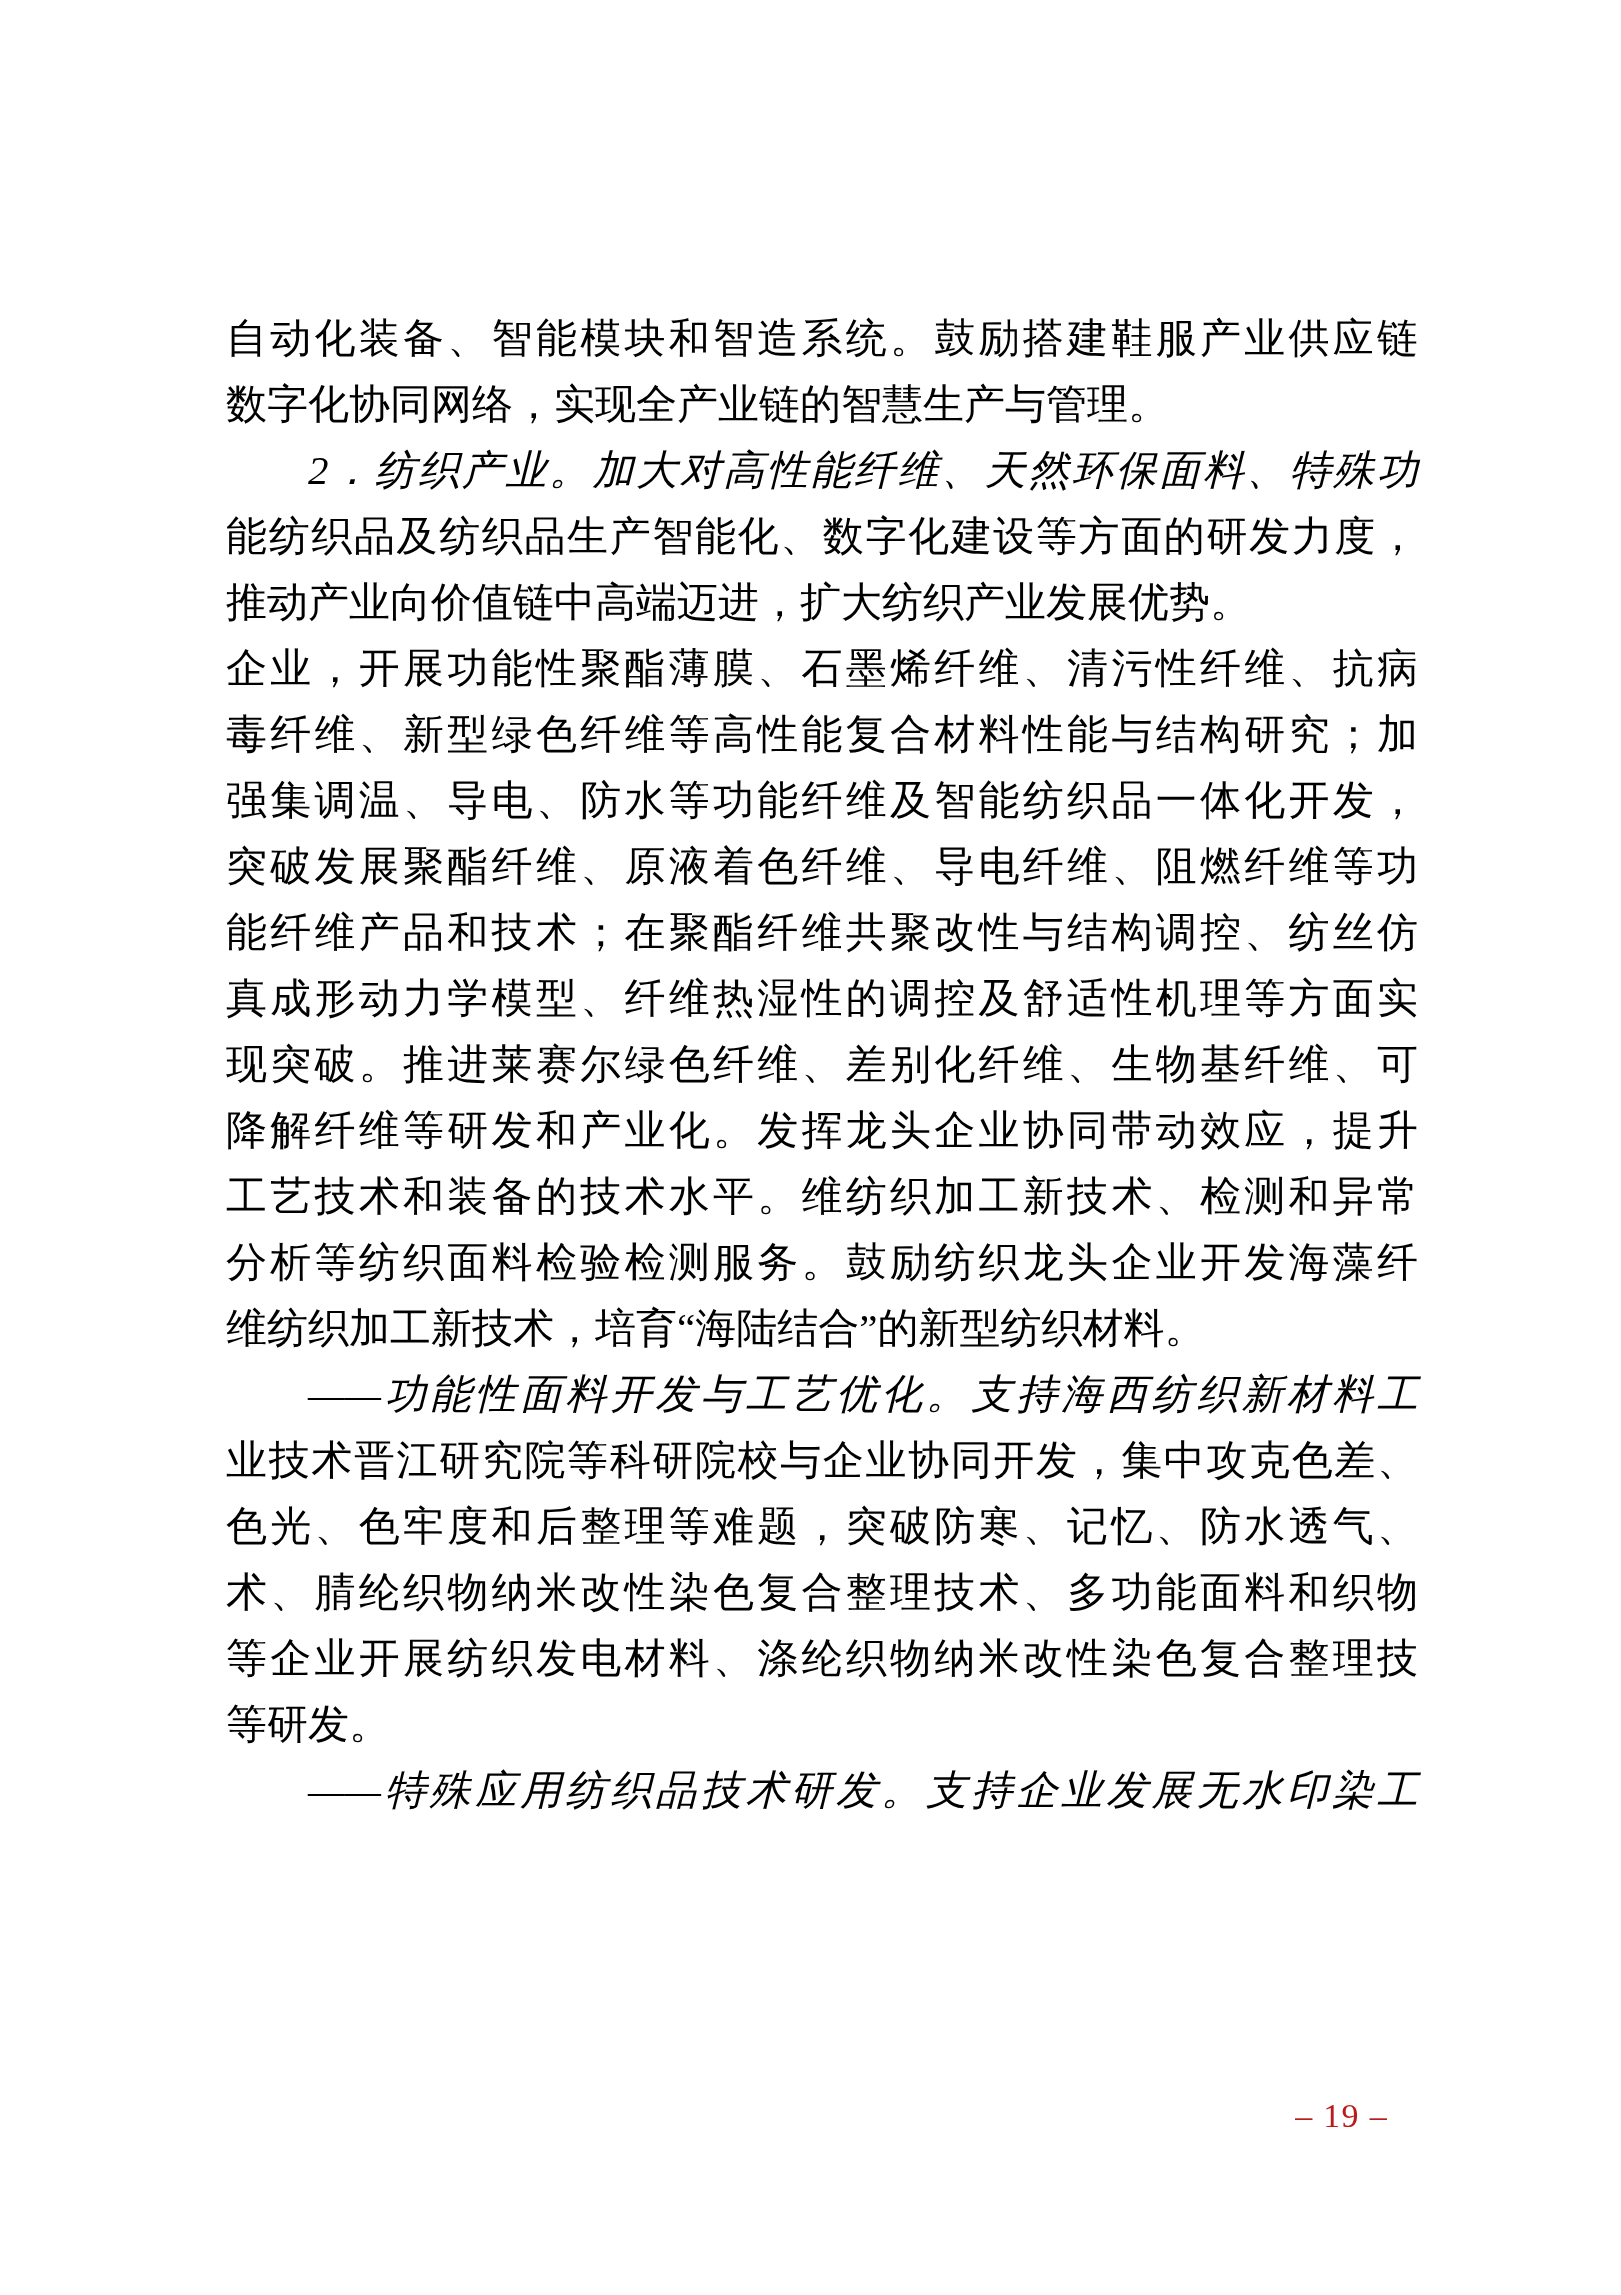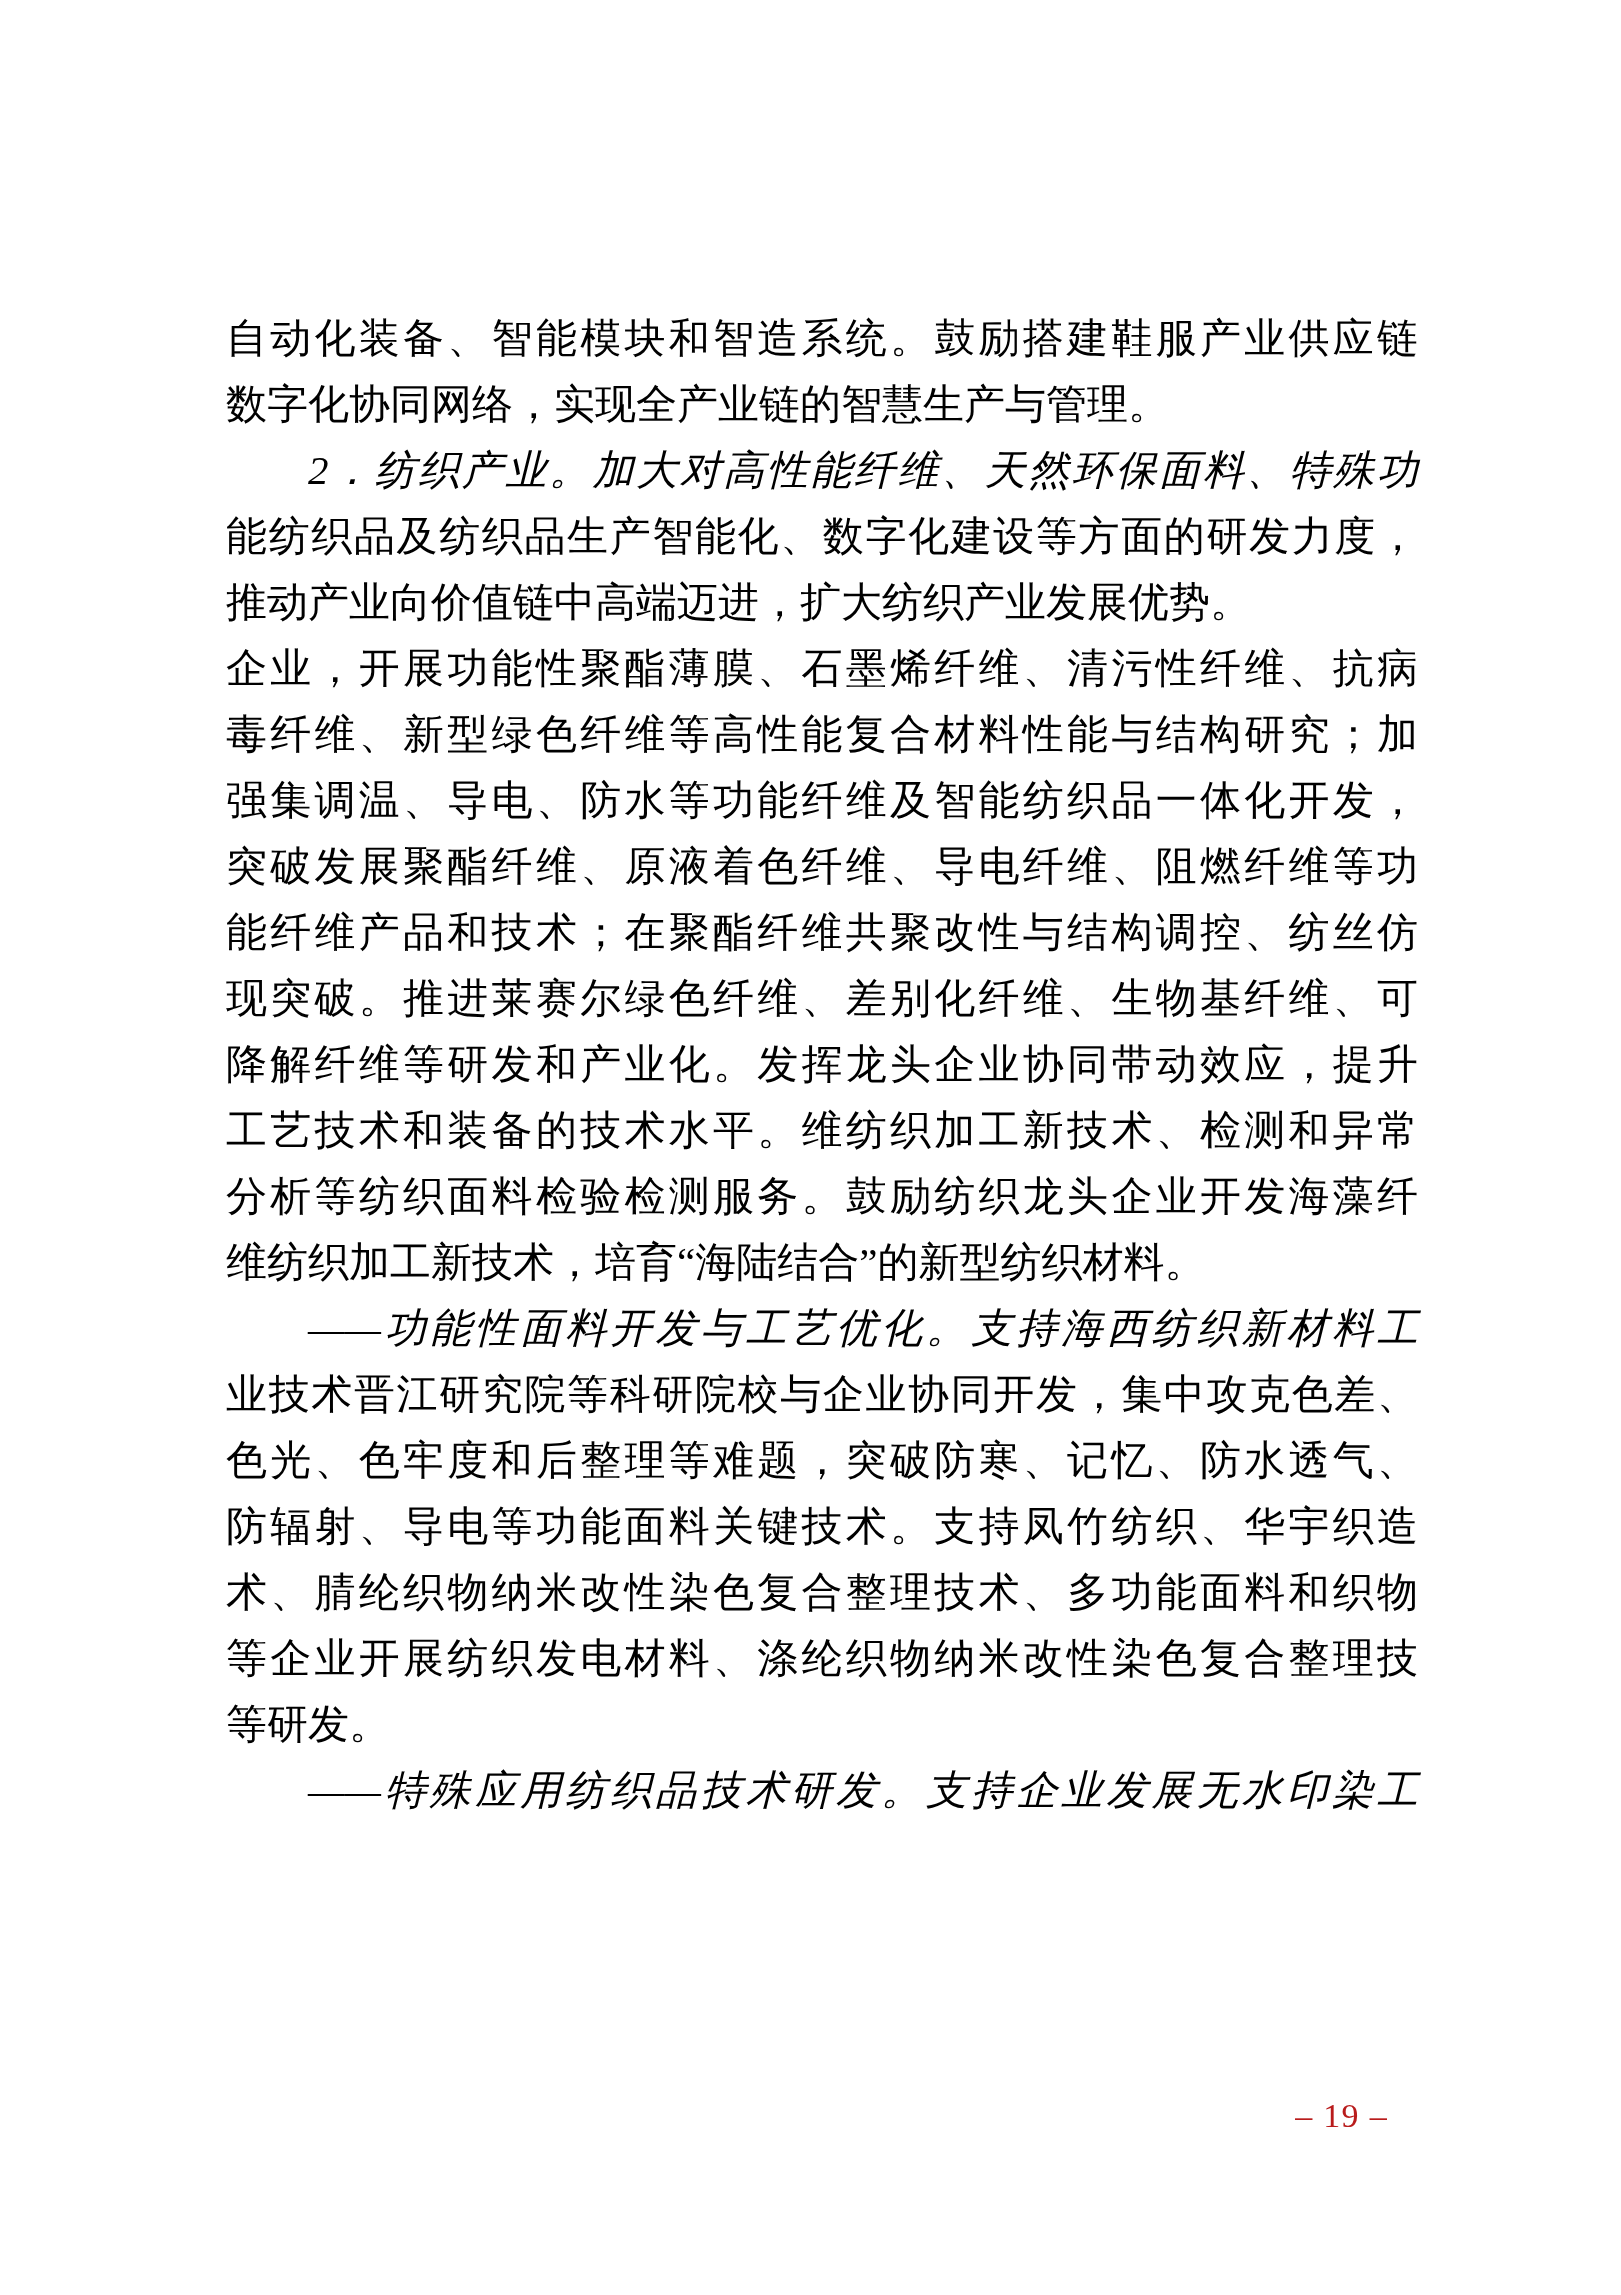--- a/index.html
+++ b/index.html
@@ -58,29 +58,29 @@
       <div class="line j">自动化装备、智能模块和智造系统。鼓励搭建鞋服产业供应链</div>
       <div class="line">数字化协同网络，实现全产业链的智慧生产与管理。</div>
       <div class="line j ind">2．纺织产业。加大对高性能纤维、天然环保面料、特殊功</div>
       <div class="line j">能纺织品及纺织品生产智能化、数字化建设等方面的研发力度，</div>
       <div class="line">推动产业向价值链中高端迈进，扩大纺织产业发展优势。</div>
       <div class="line j">企业，开展功能性聚酯薄膜、石墨烯纤维、清污性纤维、抗病</div>
       <div class="line j">毒纤维、新型绿色纤维等高性能复合材料性能与结构研究；加</div>
       <div class="line j">强集调温、导电、防水等功能纤维及智能纺织品一体化开发，</div>
       <div class="line j">突破发展聚酯纤维、原液着色纤维、导电纤维、阻燃纤维等功</div>
       <div class="line j">能纤维产品和技术；在聚酯纤维共聚改性与结构调控、纺丝仿</div>
+      <div class="line j">真成形动力学模型、纤维热湿性的调控及舒适性机理等方面实</div>
       <div class="line j">现突破。推进莱赛尔绿色纤维、差别化纤维、生物基纤维、可</div>
       <div class="line j">降解纤维等研发和产业化。发挥龙头企业协同带动效应，提升</div>
       <div class="line j">工艺技术和装备的技术水平。维纺织加工新技术、检测和异常</div>
       <div class="line j">分析等纺织面料检验检测服务。鼓励纺织龙头企业开发海藻纤</div>
       <div class="line">维纺织加工新技术，培育“海陆结合”的新型纺织材料。</div>
       <div class="line j ind">——功能性面料开发与工艺优化。支持海西纺织新材料工</div>
       <div class="line j">业技术晋江研究院等科研院校与企业协同开发，集中攻克色差、</div>
       <div class="line j">色光、色牢度和后整理等难题，突破防寒、记忆、防水透气、</div>
-      <div class="line j">防辐射、导电等功能面料关键技术。支持凤竹纺织、华宇织造</div>
       <div class="line j">术、腈纶织物纳米改性染色复合整理技术、多功能面料和织物</div>
       <div class="line j">等企业开展纺织发电材料、涤纶织物纳米改性染色复合整理技</div>
       <div class="line">等研发。</div>
       <div class="line j ind">——特殊应用纺织品技术研发。支持企业发展无水印染工</div>
     </div>
   <div class="footer">– 19 –</div>
 </div>
 
 
 </body></html>

